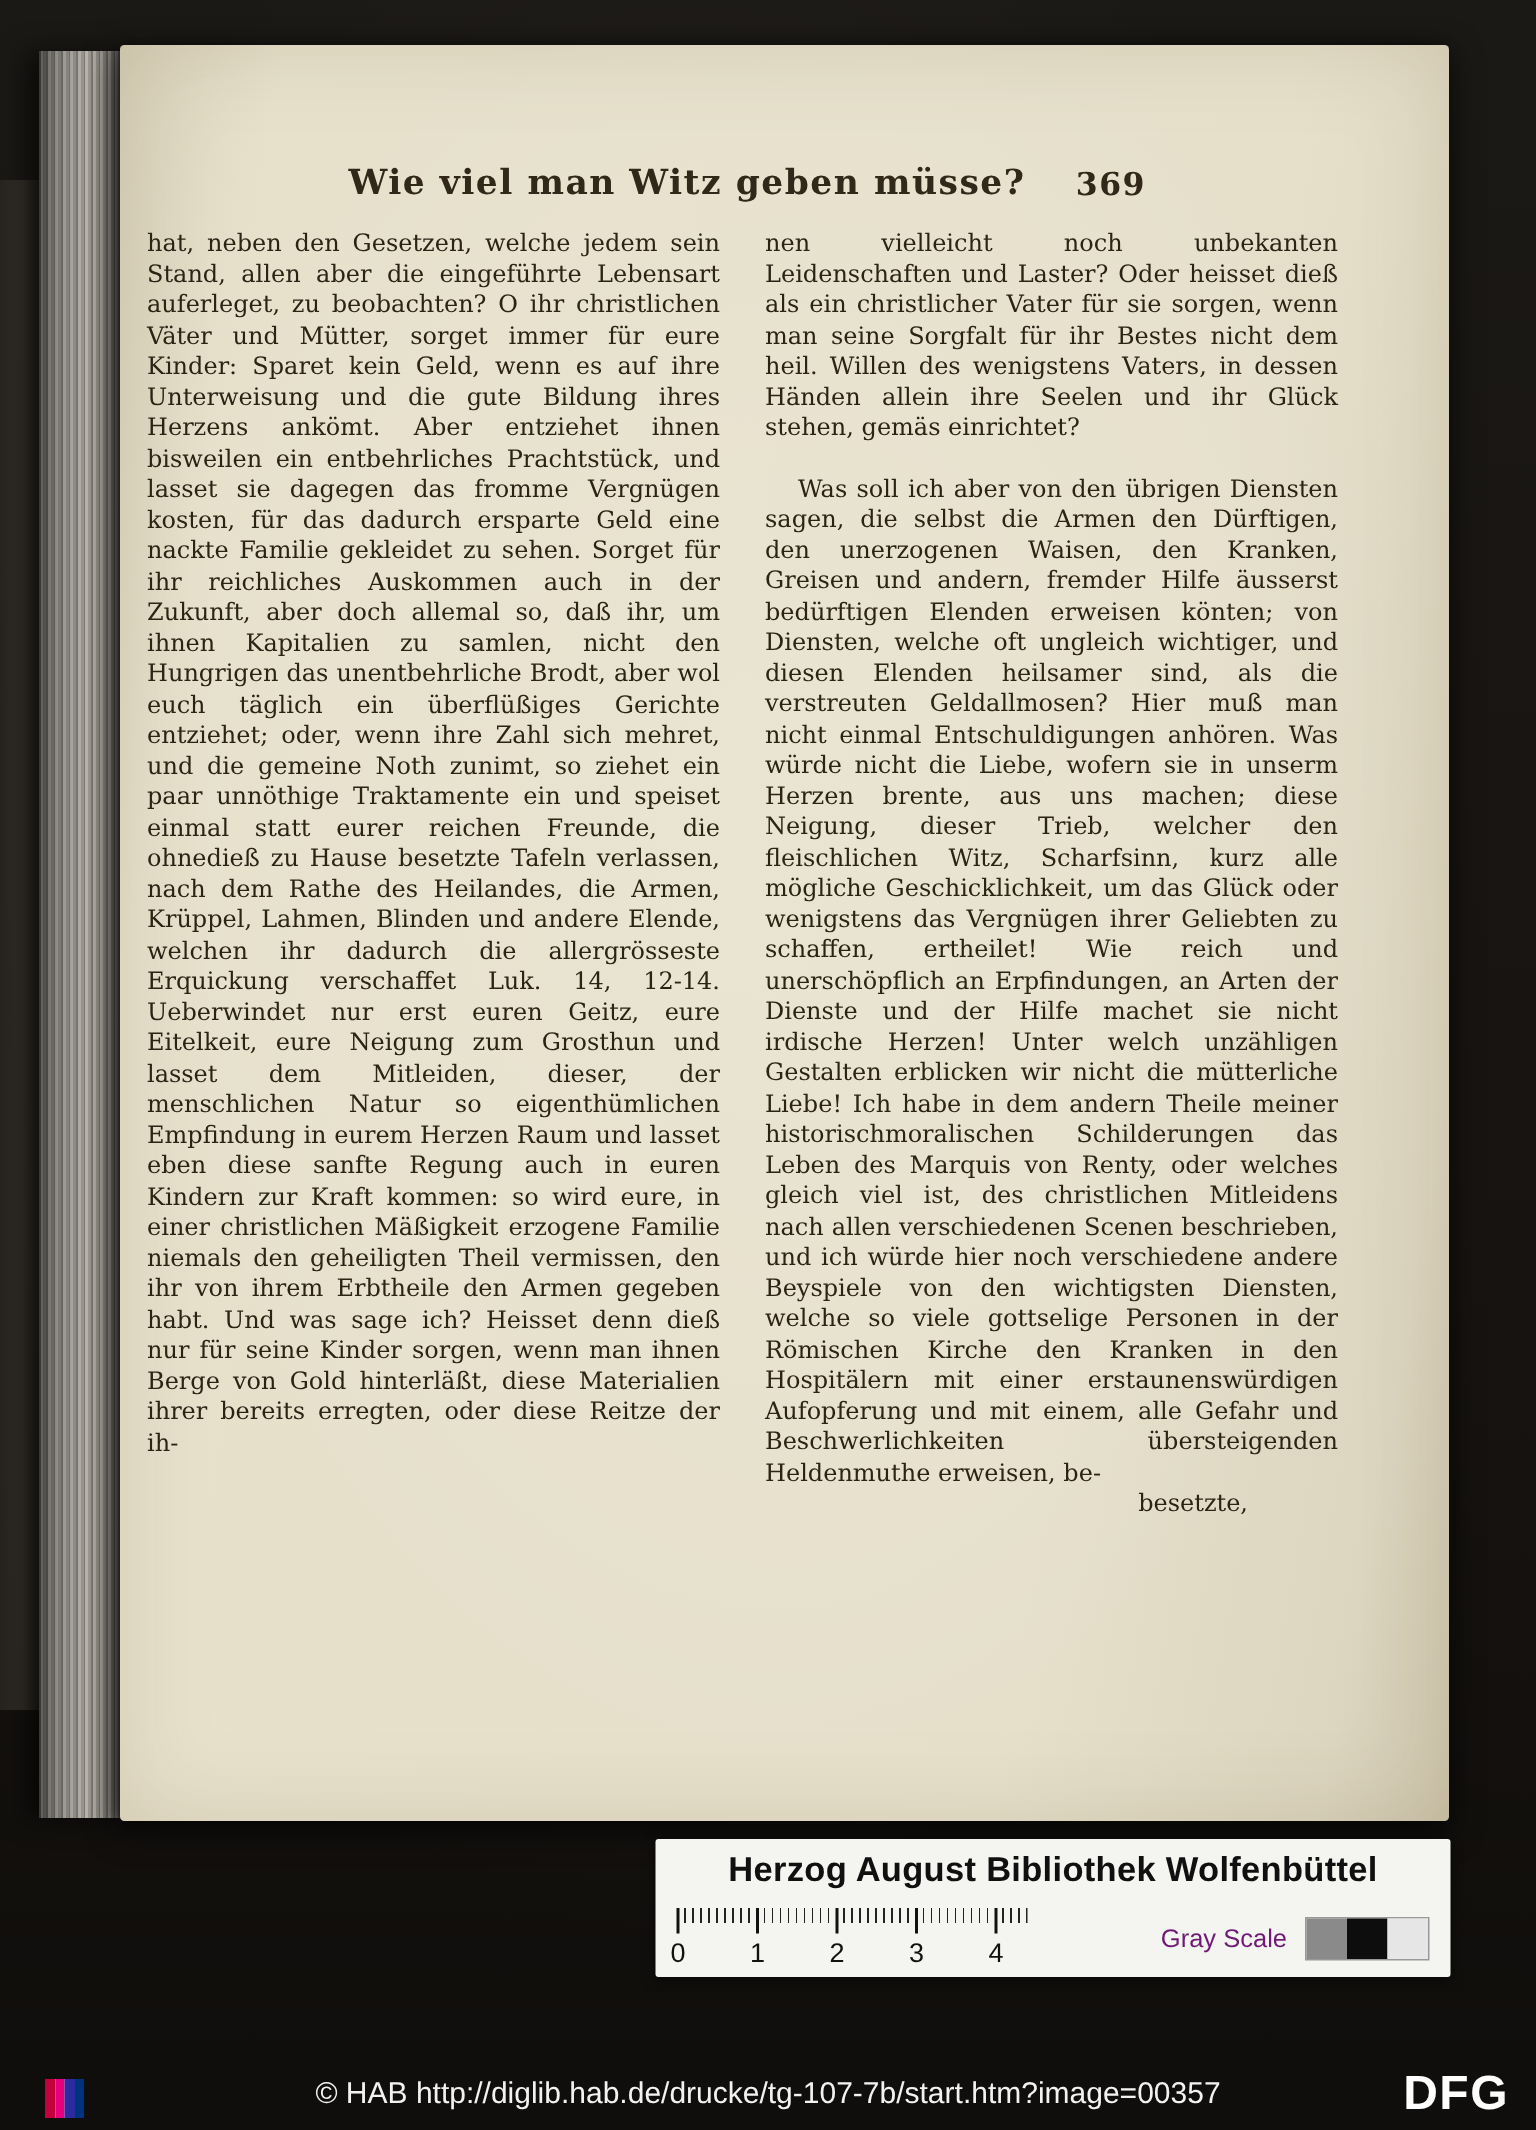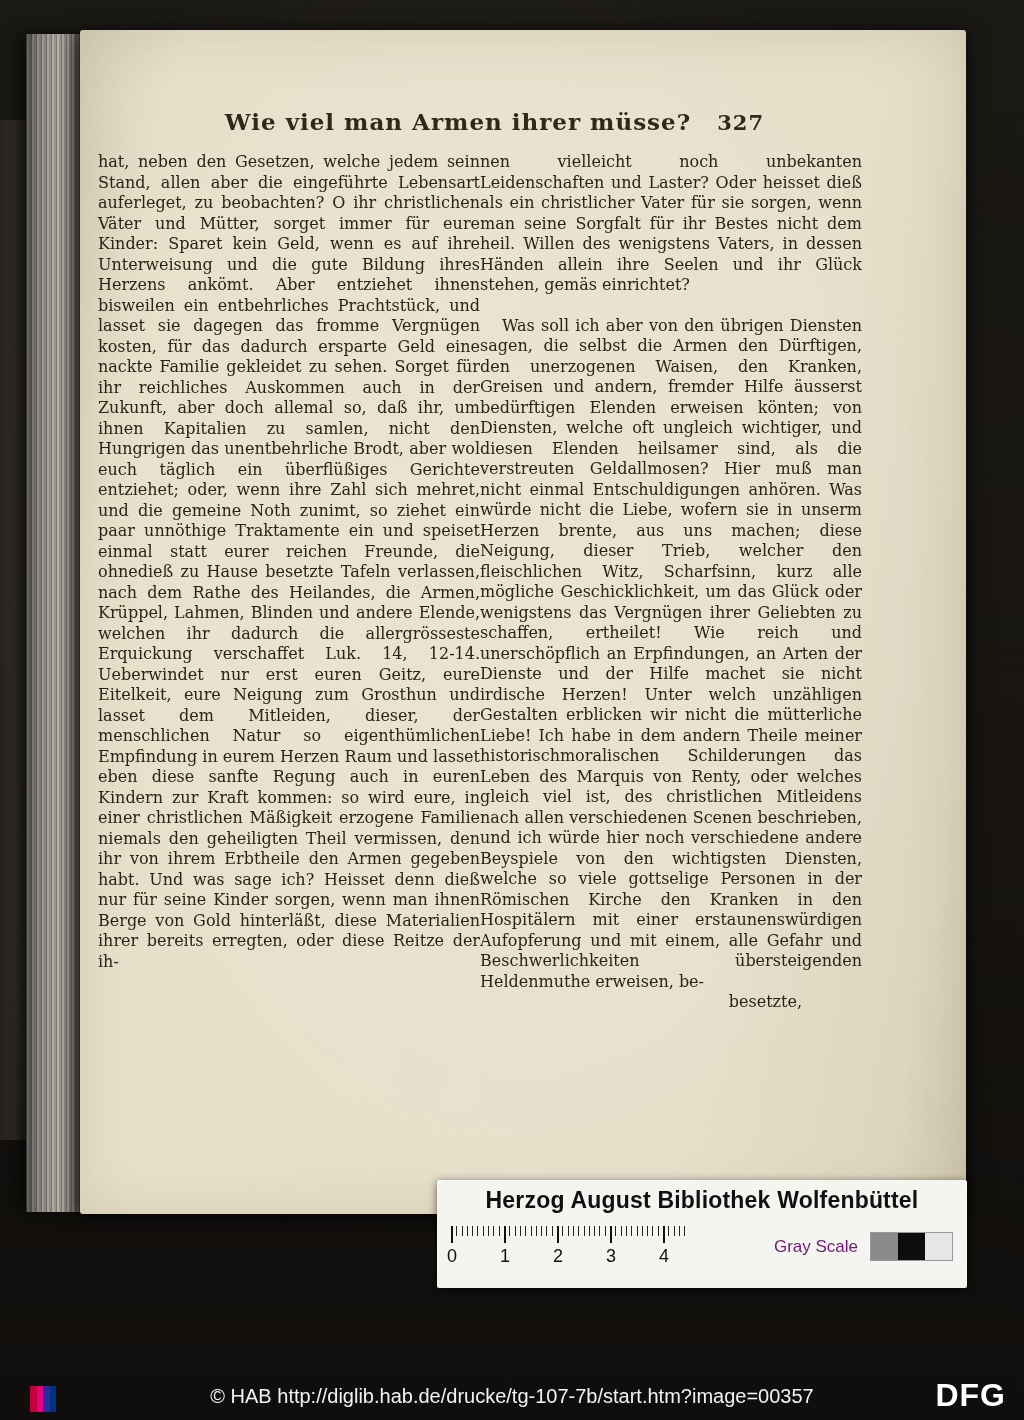--- a/index.html
+++ b/index.html
@@ -42,28 +42,28 @@
   .header-title{
     display:block;text-align:center;
     font-size:23px;font-weight:bold;letter-spacing:1px;
     color:#32281a;
     width:640px;margin:0 auto 0 40px;
   }
   .page-number{
     position:absolute;right:128px;top:2px;
     font-size:21px;font-weight:bold;color:#32281a;letter-spacing:1px;
   }
-  .columns{display:flex;}
+  .columns{display:flex;gap:30px;}
   .col{width:382px;color:#2c2315;font-size:16px;line-height:20.5px;text-align:justify;}
   .col p{margin:0;}
   .col p.para-gap{margin-top:20px;text-indent:22px;}
   .catchword{display:block;text-align:right;padding-right:60px;margin-top:0;}
   
   .label-card{
-    position:absolute;left:437px;top:1180px;width:530px;height:108px;
+    position:absolute;left:437px;top:1226px;width:530px;height:92px;
     background:#f4f4f1;border-radius:2px;
     box-shadow:0 2px 8px rgba(0,0,0,.6);
     font-family:"Liberation Sans", sans-serif;color:#101010;
   }
   .label-title{
     text-align:center;font-size:23px;font-weight:bold;margin-top:7px;letter-spacing:.2px;
   }
   .ruler{position:absolute;left:14px;top:46px;width:248px;height:46px;}
   .ticks-minor{
     position:absolute;left:0;top:0;width:234px;height:10px;
@@ -105,22 +105,22 @@
 <body>
 
 <div class="photo">
 
   <div class="far-page"></div>
   <div class="book-edge"></div>
 
   <div class="page">
     <div class="page-inner">
       <div class="page-header">
-        <span class="header-title">Wie viel man Armen ihrer müsse?</span>
-        <span class="page-number">327</span>
+        <span class="header-title">Wie viel man Witz geben müsse?</span>
+        <span class="page-number">369</span>
       </div>
       <div class="columns">
         <div class="col">
           <p>hat, neben den Gesetzen, welche jedem sein Stand, allen aber die eingeführte Lebensart auferleget, zu beobachten? O ihr christlichen Väter und Mütter, sorget immer für eure Kinder: Sparet kein Geld, wenn es auf ihre Unterweisung und die gute Bildung ihres Herzens ankömt. Aber entziehet ihnen bisweilen ein entbehrliches Prachtstück, und lasset sie dagegen das fromme Vergnügen kosten, für das dadurch ersparte Geld eine nackte Familie gekleidet zu sehen. Sorget für ihr reichliches Auskommen auch in der Zukunft, aber doch allemal so, daß ihr, um ihnen Kapitalien zu samlen, nicht den Hungrigen das unentbehrliche Brodt, aber wol euch täglich ein überflüßiges Gerichte entziehet; oder, wenn ihre Zahl sich mehret, und die gemeine Noth zunimt, so ziehet ein paar unnöthige Traktamente ein und speiset einmal statt eurer reichen Freunde, die ohnedieß zu Hause besetzte Tafeln verlassen, nach dem Rathe des Heilandes, die Armen, Krüppel, Lahmen, Blinden und andere Elende, welchen ihr dadurch die allergrösseste Erquickung verschaffet Luk. 14, 12-14. Ueberwindet nur erst euren Geitz, eure Eitelkeit, eure Neigung zum Grosthun und lasset dem Mitleiden, dieser, der menschlichen Natur so eigenthümlichen Empfindung in eurem Herzen Raum und lasset eben diese sanfte Regung auch in euren Kindern zur Kraft kommen: so wird eure, in einer christlichen Mäßigkeit erzogene Familie niemals den geheiligten Theil vermissen, den ihr von ihrem Erbtheile den Armen gegeben habt. Und was sage ich? Heisset denn dieß nur für seine Kinder sorgen, wenn man ihnen Berge von Gold hinterläßt, diese Materialien ihrer bereits erregten, oder diese Reitze der ih-</p>
         </div>
         <div class="col">
           <p>nen vielleicht noch unbekanten Leidenschaften und Laster? Oder heisset dieß als ein christlicher Vater für sie sorgen, wenn man seine Sorgfalt für ihr Bestes nicht dem heil. Willen des wenigstens Vaters, in dessen Händen allein ihre Seelen und ihr Glück stehen, gemäs einrichtet?</p>
           <p class="para-gap">Was soll ich aber von den übrigen Diensten sagen, die selbst die Armen den Dürftigen, den unerzogenen Waisen, den Kranken, Greisen und andern, fremder Hilfe äusserst bedürftigen Elenden erweisen könten; von Diensten, welche oft ungleich wichtiger, und diesen Elenden heilsamer sind, als die verstreuten Geldallmosen? Hier muß man nicht einmal Entschuldigungen anhören. Was würde nicht die Liebe, wofern sie in unserm Herzen brente, aus uns machen; diese Neigung, dieser Trieb, welcher den fleischlichen Witz, Scharfsinn, kurz alle mögliche Geschicklichkeit, um das Glück oder wenigstens das Vergnügen ihrer Geliebten zu schaffen, ertheilet! Wie reich und unerschöpflich an Erpfindungen, an Arten der Dienste und der Hilfe machet sie nicht irdische Herzen! Unter welch unzähligen Gestalten erblicken wir nicht die mütterliche Liebe! Ich habe in dem andern Theile meiner historischmoralischen Schilderungen das Leben des Marquis von Renty, oder welches gleich viel ist, des christlichen Mitleidens nach allen verschiedenen Scenen beschrieben, und ich würde hier noch verschiedene andere Beyspiele von den wichtigsten Diensten, welche so viele gottselige Personen in der Römischen Kirche den Kranken in den Hospitälern mit einer erstaunenswürdigen Aufopferung und mit einem, alle Gefahr und Beschwerlichkeiten übersteigenden Heldenmuthe erweisen, be-</p>
           <p class="catchword">besetzte,</p>
         </div>

